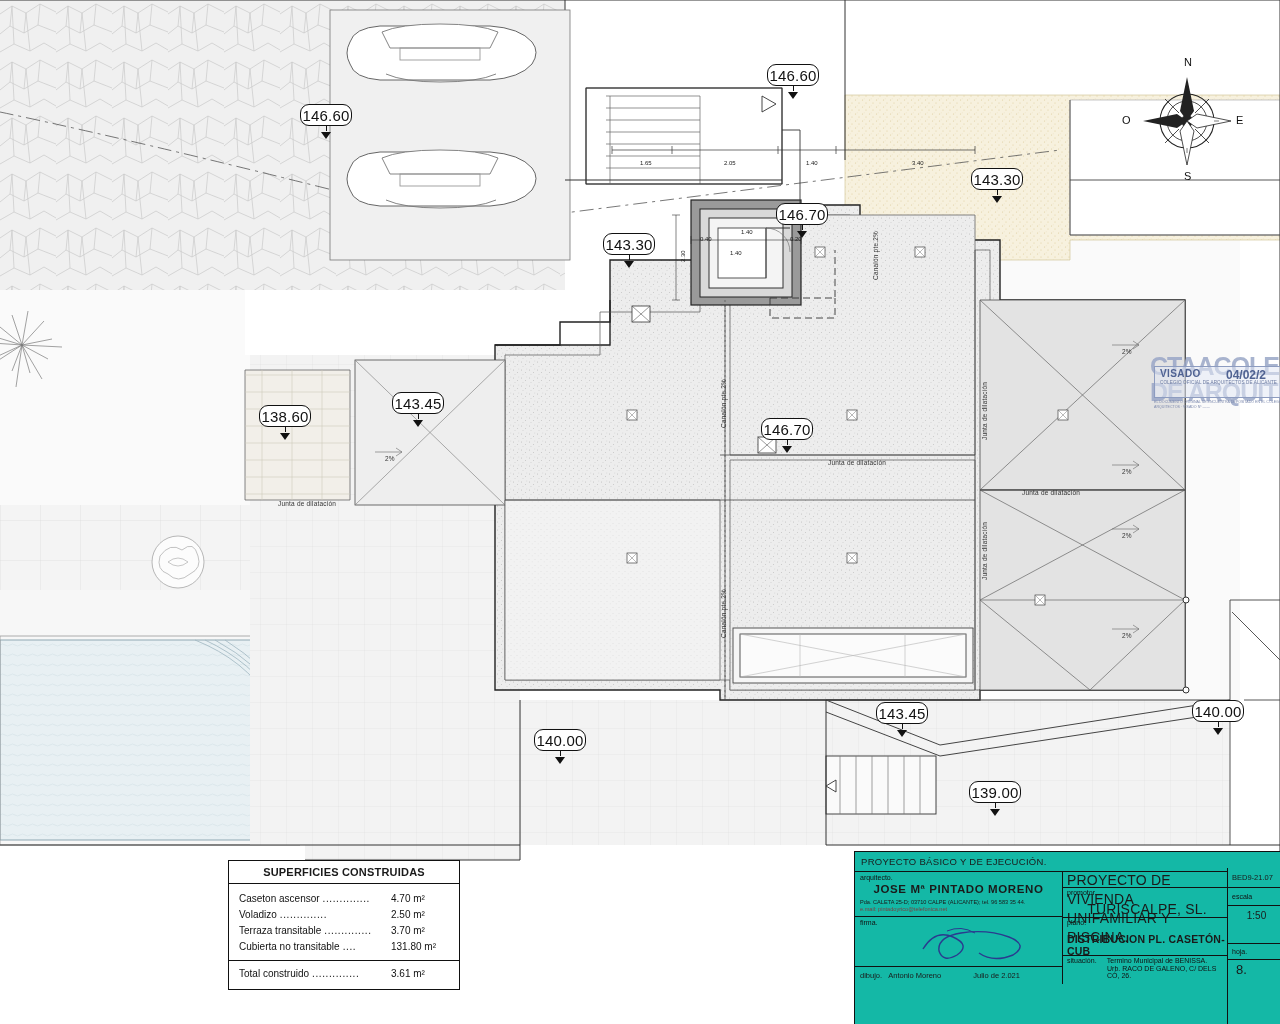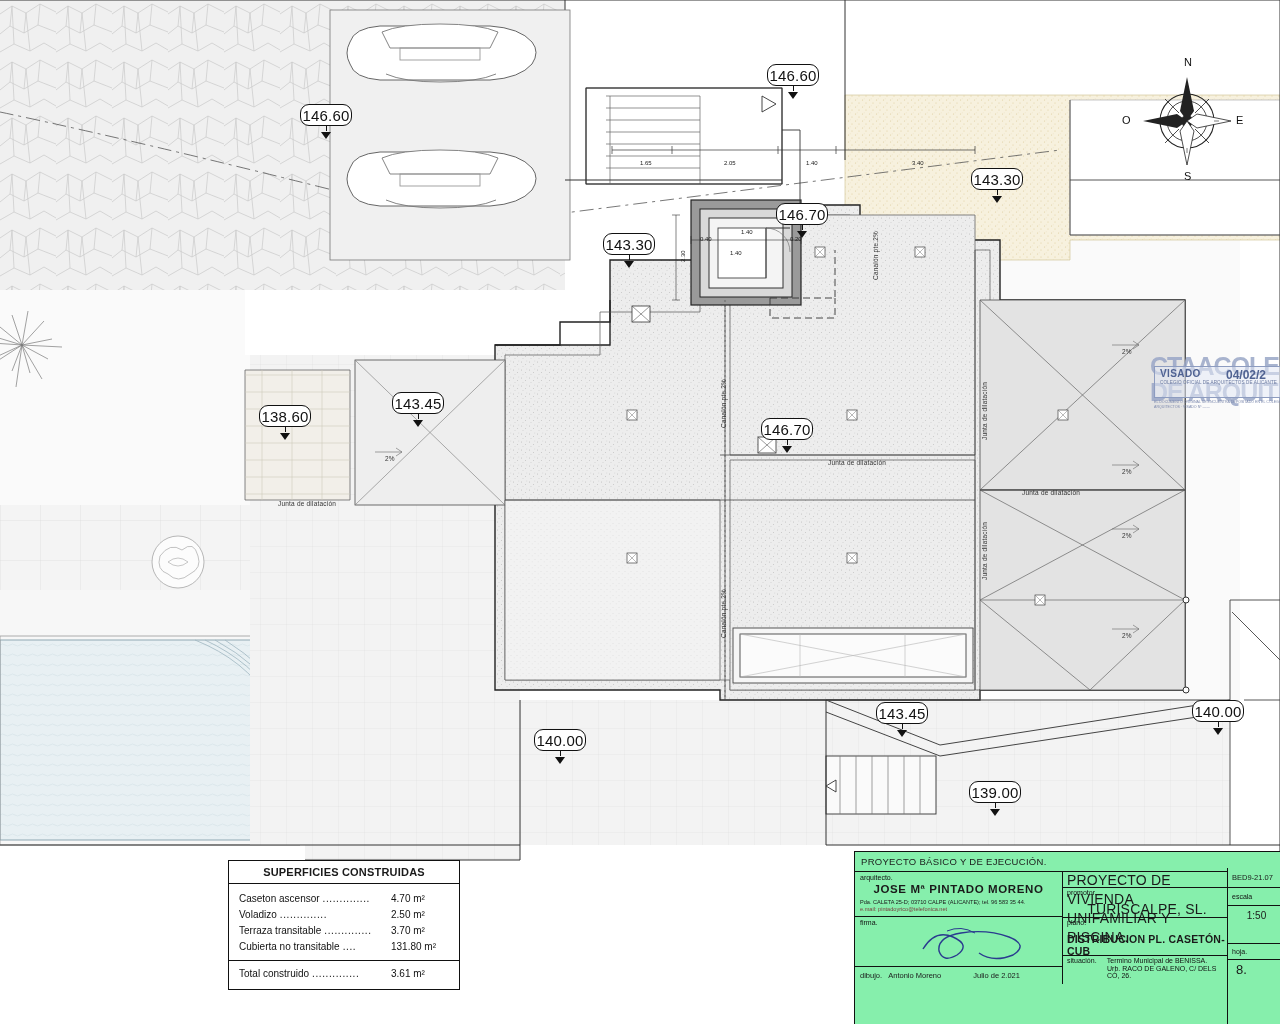--- a/index.html
+++ b/index.html
@@ -129,21 +129,21 @@
   
   #titleblock {
     position: absolute;
     left: 854px;
     top: 851px;
     width: 426px;
     height: 173px;
     border-top: 1.3px solid #111;
     border-left: 1.3px solid #111;
     box-sizing: border-box;
-    background: #86efac;
+    background: #14b8a6;
     font-size: 8px;
   }
   #titleblock .col-left {
     position: absolute;
     left: 0; top: 0;
     width: 372px;
     height: 100%;
     box-sizing: border-box;
   }
   #titleblock .col-right {

